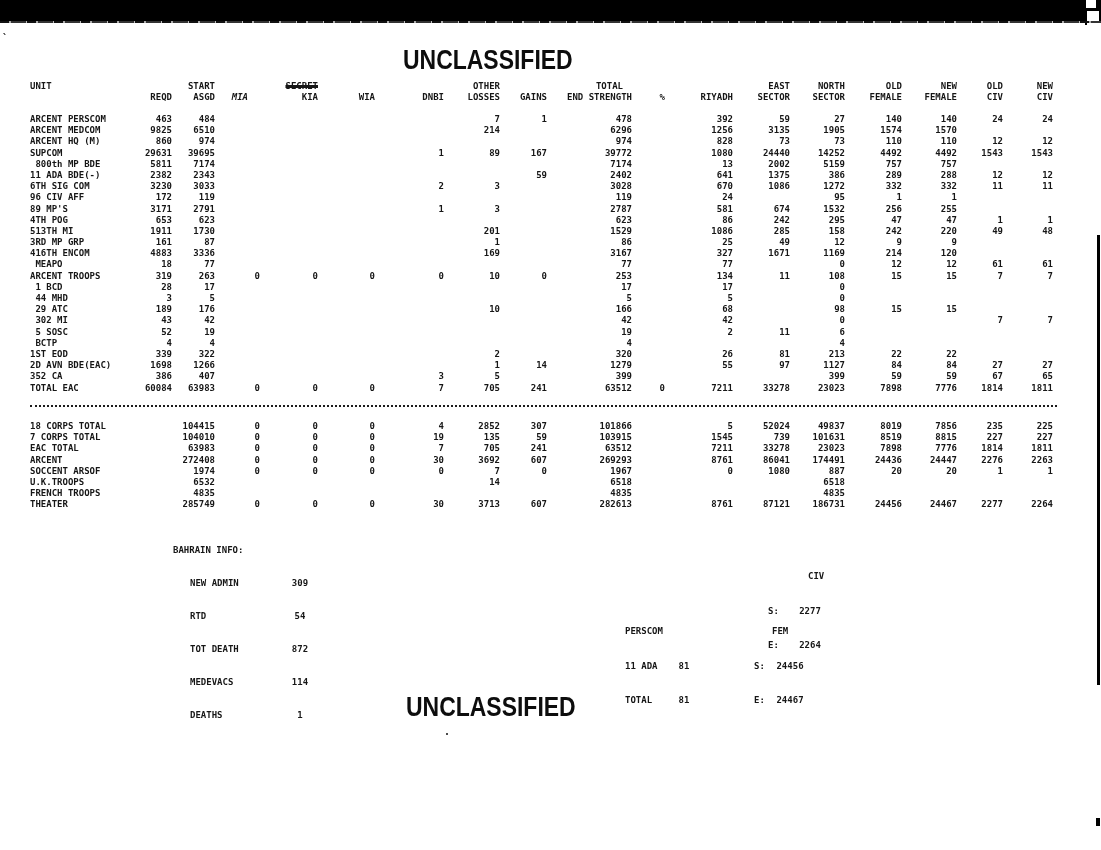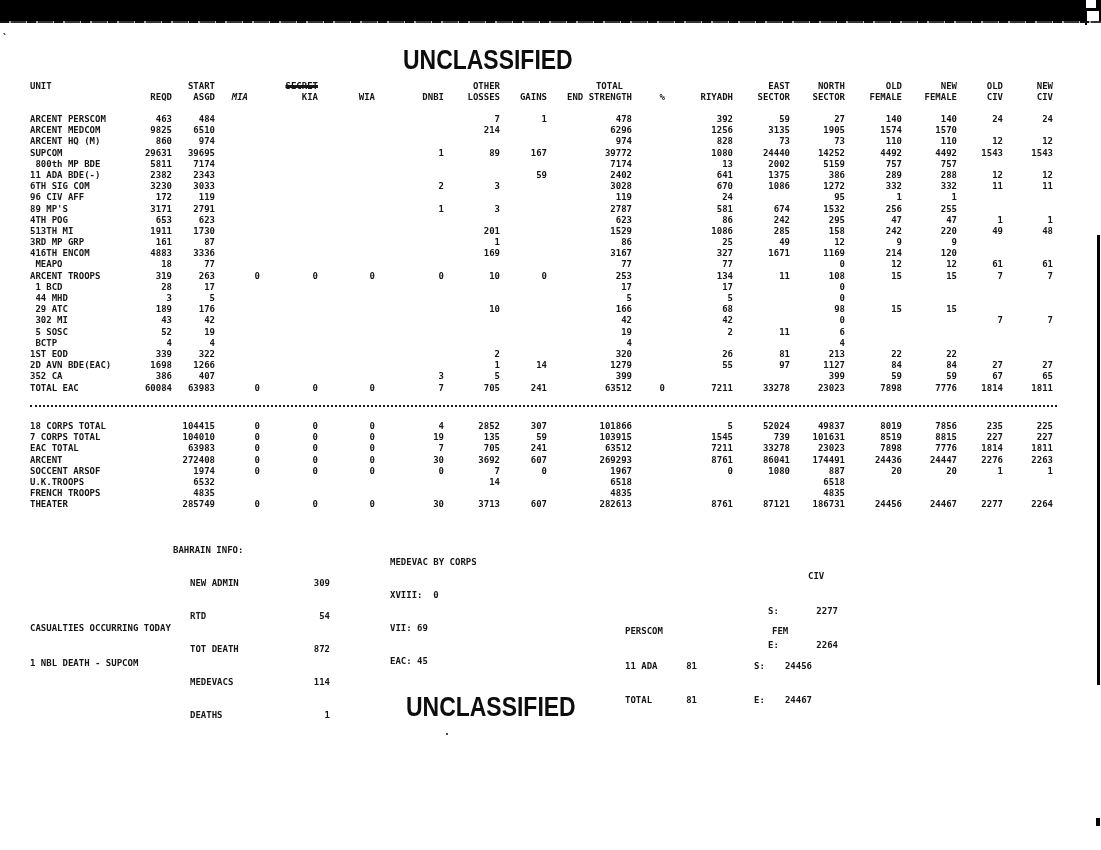--- a/index.html
+++ b/index.html
@@ -35,21 +35,21 @@
   .tcell.struck{text-decoration:line-through;text-decoration-thickness:3px;}
   .tcell.pad-r{padding-right:9px;}
   .tcell.pad-r12{padding-right:12px;font-style:italic;}
   #divider{position:absolute;left:30px;top:405px;width:1027px;height:0;border-top:2px dotted #1c1c1c;}
 
   
   .block{position:absolute;font-size:9px;font-weight:bold;line-height:11px;white-space:pre;}
   .blk-title{white-space:pre;}
   .kvrow{display:flex;}
   .kvl{display:inline-block;white-space:pre;}
-  .kvv{display:inline-block;text-align:right;white-space:pre;}
+  .kvv{display:inline-block;text-align:center;white-space:pre;}
 
   #hospital-block{left:173px;top:523px;}
   #hospital-block .kvrow{margin-left:17px;}
   #hospital-block .kvl{width:80px;}
   #hospital-block .kvv{width:60px;}
 
   #medevac-block{left:390px;top:535px;}
 
   #civ-block{left:768px;top:548px;line-height:11.5px;}
   #civ-block .blk-title{margin-left:40px;}
@@ -130,37 +130,27 @@
 
   <div class="block" id="hospital-block">
     <div class="blk-title">BAHRAIN INFO:</div>
     <div class="kvrow"><span class="kvl">NEW ADMIN</span><span class="kvv">309</span></div>
     <div class="kvrow"><span class="kvl">RTD</span><span class="kvv">54</span></div>
     <div class="kvrow"><span class="kvl">TOT DEATH</span><span class="kvv">872</span></div>
     <div class="kvrow"><span class="kvl">MEDEVACS</span><span class="kvv">114</span></div>
     <div class="kvrow"><span class="kvl">DEATHS</span><span class="kvv">1</span></div>
   </div>
 
-  <div class="block" id="medevac-block">
-    <div class="blk-title">MEDEVAC BY CORPS</div>
-    <div class="blk-line">XVIII:  0</div>
-    <div class="blk-line">VII: 69</div>
-    <div class="blk-line">EAC: 45</div>
-  </div>
 
   <div class="block" id="civ-block">
     <div class="blk-title">CIV</div>
     <div class="kvrow"><span class="kvl">S:</span><span class="kvv">2277</span></div>
     <div class="kvrow"><span class="kvl">E:</span><span class="kvv">2264</span></div>
   </div>
 
-  <div class="block" id="casualties-block">
-    <div>CASUALTIES OCCURRING TODAY</div>
-    <div>1 NBL DEATH - SUPCOM</div>
-  </div>
 
   <div class="block" id="bahrain-block">
     <div class="blk-title">PERSCOM</div>
     <div class="kvrow"><span class="kvl">11 ADA</span><span class="kvv">81</span></div>
     <div class="kvrow"><span class="kvl">TOTAL</span><span class="kvv">81</span></div>
   </div>
 
   <div class="block" id="fem-block">
     <div class="blk-title">FEM</div>
     <div class="kvrow"><span class="kvl">S:</span><span class="kvv">24456</span></div>

